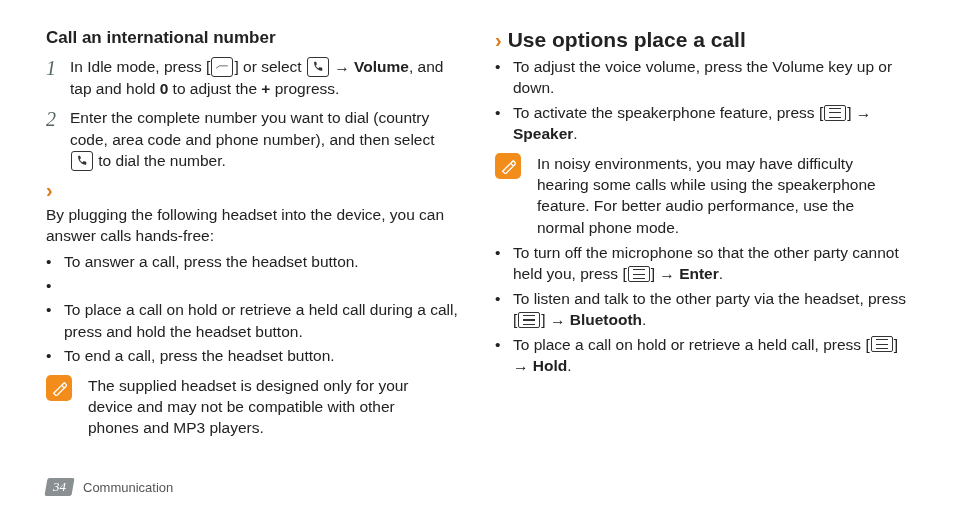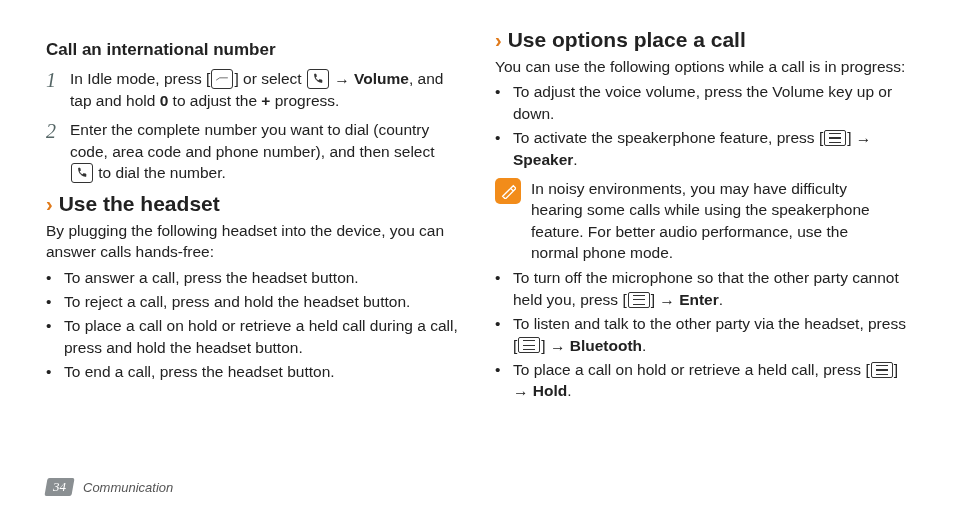--- a/index.html
+++ b/index.html
@@ -1,41 +1,41 @@
 <!DOCTYPE html>
 <html><head>
 <meta charset="utf-8">
 <style>
   html,body{margin:0;padding:0;width:954px;height:518px;font-family:"Segoe UI",Arial,sans-serif;color:#222;background:#fff}
   .page{position:relative;box-sizing:border-box;width:954px;height:518px;padding:28px 46px 46px 46px}
   .cols{display:flex;gap:36px;height:100%}
   .col{flex:1;min-width:0}
-  .h-bold{font-weight:700;font-size:17px;margin:12px 0 8px 0}
+  .h-bold{font-weight:700;font-size:17px;margin:0 0 8px 0}
   .h-sub{font-weight:700;font-size:21px;margin:0 0 4px 0;display:flex;align-items:center;gap:6px;color:#222}
   .chev{color:#e07a1a;font-weight:900;font-size:20px;line-height:1}
   .body{font-size:15.5px;line-height:1.38}
   .step{display:flex;gap:10px;margin:4px 0 8px 0}
   .step-num{font-style:italic;font-family:Georgia,serif;font-size:20px;color:#566;min-width:14px;line-height:1.2}
   .step-text{flex:1}
   .bullets{margin:4px 0 6px 0}
   .bline{display:flex;gap:8px;margin:3px 0}
   .bdot{min-width:10px}
-  .note{display:flex;gap:10px;margin:8px 12px 0 0}
+  .note{display:flex;gap:16px;margin:8px 12px 0 0}
   .note-icon{width:26px;height:26px;border-radius:5px;background:#f28c1a;display:flex;align-items:center;justify-content:center;flex:0 0 26px}
   .note-icon svg{width:16px;height:16px;stroke:#fff;fill:none;stroke-width:2}
   .icon-box{display:inline-flex;vertical-align:middle;width:20px;height:18px;border:1.5px solid #333;border-radius:3px;align-items:center;justify-content:center;margin:0 1px;position:relative;top:-1px}
   .icon-box svg{width:14px;height:12px;stroke:#333;fill:#333;stroke-width:1.2}
   .menu-glyph{display:inline-flex;vertical-align:middle;width:20px;height:14px;border:1.5px solid #333;border-radius:2px;margin:0 1px;position:relative;top:-1px;align-items:center;justify-content:center}
   .menu-glyph::before{content:"";display:block;width:12px;height:8px;border-top:1.5px solid #333;border-bottom:1.5px solid #333}
   .menu-glyph::after{content:"";position:absolute;width:12px;height:1.5px;background:#333}
   b{font-weight:700}
   .footer{position:absolute;left:46px;bottom:22px;display:flex;align-items:center;gap:10px;font-size:13px;color:#555}
   .pnum{display:inline-block;color:#fff;font-style:italic;font-family:Georgia,serif;font-size:13px;padding:1px 7px;border-radius:2px;transform:skewX(-10deg);background:#8a8f92}
   .pnum span{display:inline-block;transform:skewX(10deg)}
-  .footer-label{font-style:italic}
+  .footer-label{}
 </style>
 </head>
 <body>
 
 <div class="page">
   <div class="cols">
 
     <div class="col">
       <p class="h-bold">Call an international number</p>
 
@@ -60,51 +60,56 @@
           <span>Enter the complete number you want to dial (country code, area code and phone number), and then select </span><span class="icon-box">
               <svg viewBox="0 0 24 24">
                 <path d="M5 4c0 8 7 15 15 15l0-5-5-1-2 2c-3-1-5-3-6-6l2-2-1-5H5z"></path>
               </svg>
             </span><span> to dial the number.</span>
         </div>
       </div>
 
       <p class="h-sub">
           <span class="chev">›</span>
-          <span>Use the headset</span>
         </p>
       <div class="body">By plugging the following headset into the device, you can answer calls hands-free:</div>
 
       <div class="bullets body">
         <div class="bline">
             <span class="bdot">•</span>
             <span>To answer a call, press the headset button.</span>
           </div>
         <div class="bline">
             <span class="bdot">•</span>
-            <span>To reject a call, press and hold the headset button.</span>
           </div>
         <div class="bline">
             <span class="bdot">•</span>
             <span>To place a call on hold or retrieve a held call during a call, press and hold the headset button.</span>
           </div>
         <div class="bline">
             <span class="bdot">•</span>
             <span>To end a call, press the headset button.</span>
           </div>
       </div>
 
+      <div class="note body">
+        <div class="note-icon">
+            <svg viewBox="0 0 24 24">
+              <path d="M4 20 L16 8 L20 12 L8 24zM16 8l4-4 4 4-4 4"></path>
+            </svg>
+          </div>
+        <div>The supplied headset is designed only for your device and may not be compatible with other phones and MP3 players.</div>
+      </div>
     </div>
 
     <div class="col">
       <p class="h-sub" style="margin-top:0">
           <span class="chev">›</span>
           <span>Use options place a call</span>
         </p>
-      <div class="body">You can use the following options while a call is in progress:</div>
 
       <div class="bullets body">
         <div class="bline">
             <span class="bdot">•</span>
             <span>To adjust the voice volume, press the Volume key up or down.</span>
           </div>
         <div class="bline">
             <span class="bdot">•</span>
             <span><span>To activate the speakerphone feature, press [</span><span class="menu-glyph"></span><span>] → </span><b>Speaker</b><span>.</span></span>
           </div>

